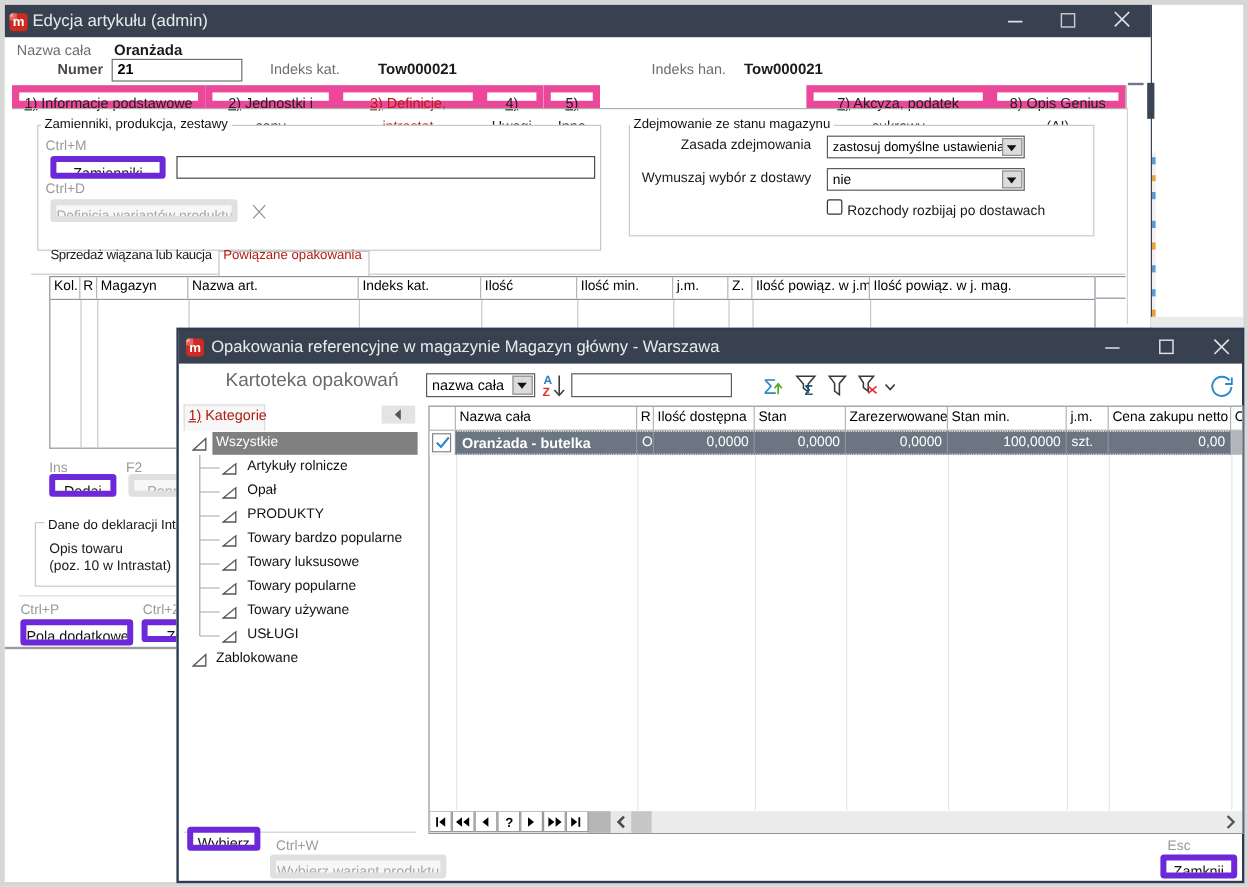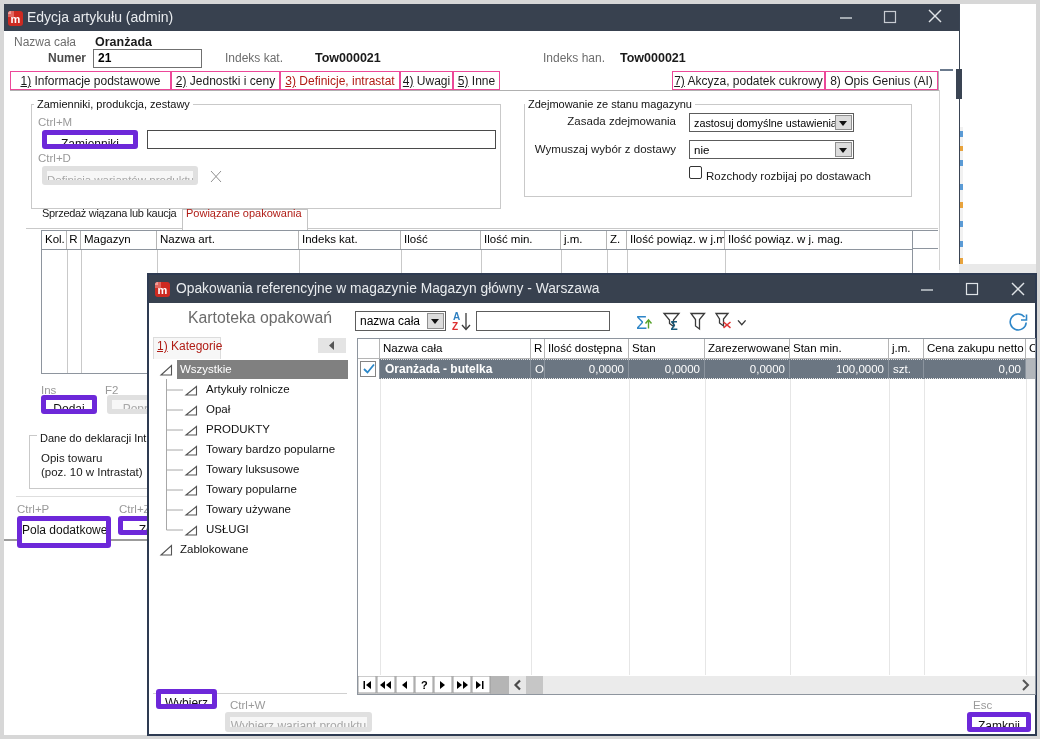--- a/index.html
+++ b/index.html
@@ -15,21 +15,21 @@
 .mico{width:15px;height:15px;background:#cd2a21;border-radius:3px;position:absolute;}
 .mico .px1{position:absolute;left:0;top:0;width:6px;height:6px;background:#e2655e;border-radius:3px 0 0 0;}
 .mico .px2{position:absolute;left:0;top:0;width:3px;height:3px;background:#efa09b;border-radius:3px 0 0 0;}
 .mico span{position:absolute;left:0;top:0;width:15px;height:15px;color:#fff;
   font-weight:bold;font-size:11px;text-align:center;line-height:16px;}
 label.gl,.gl{color:#6d6d6d;font-size:12px;}
 .blk{color:#1a1a1a;font-size:11.5px;}
 .bold{font-weight:bold;}
 .ibox{position:absolute;border:1px solid #707070;font-family:"Liberation Sans",sans-serif;
   font-size:13px;padding:0 4px;box-sizing:border-box;background:#fff;}
-.tab{position:absolute;top:67px;height:19px;border:1px solid #ec4899;
+.tab{position:absolute;top:67px;height:19px;border:6px solid #ec4899;
   background:#fff;font-size:12px;color:#1c1c1c;text-align:center;line-height:19px;box-sizing:border-box;}
 .tab u,.btn u{text-decoration:underline;}
 .tab.sel{color:#b01c15;}
 .gbox{position:absolute;border:1px solid #c9c9c9;background:#fff;box-sizing:border-box;}
 .glabel{position:absolute;background:#fff;padding:0 3px;font-size:11px;color:#111;}
 .btn{position:absolute;background:#fff;border:5px solid #6d28d9;border-radius:3px;
   font-size:12px;color:#111;text-align:center;box-sizing:border-box;white-space:nowrap;overflow:hidden;}
 .btn.dis{color:#a8a8a8;border-color:#e0e0e0;background:#f7f7f7;}
 .sk{position:absolute;font-size:11.5px;color:#9a9a9a;}
 .combo{position:absolute;border:1px solid #5c5c5c;background:#fff;box-sizing:border-box;}
@@ -158,21 +158,21 @@
  <div class="btn dis" style="left:103px;top:391px;width:72px;height:19px;line-height:18px;font-size:12px;">Popraw</div>
 
  <div class="gbox" style="left:25px;top:431px;width:240px;height:54px;"></div>
  <div class="glabel" style="left:33px;top:428px;">Dane do deklaracji Intrastat</div>
  <div class="abs blk" style="left:37px;top:448px;">Opis towaru</div>
  <div class="abs blk" style="left:37px;top:462px;">(poz. 10 w Intrastat)</div>
  <div class="abs" style="left:12px;top:492px;width:920px;height:1px;background:#dedede;"></div>
 
  <div class="sk" style="left:13px;top:499px;">Ctrl+P</div>
  <div class="sk" style="left:115px;top:499px;">Ctrl+Z</div>
- <div class="btn" style="left:13px;top:512px;width:94px;height:32px;line-height:18px;font-size:12px;">Pola dodatkowe</div>
+ <div class="btn" style="left:13px;top:512px;width:94px;height:22px;line-height:18px;font-size:12px;">Pola dodatkowe</div>
  <div class="btn" style="left:114px;top:512px;width:80px;height:19px;line-height:18px;font-size:12px;">Zdjęcia</div>
 </div>
 
 <div class="abs" style="left:956px;top:69px;width:6px;height:30px;background:#3a4453;"></div>
 <div class="abs" style="left:960px;top:127px;width:3px;height:143px;background:#f1f1f1;"></div>
 <div class="abs" style="left:960px;top:131px;width:3px;height:6px;background:#5b9bd5;"></div>
 <div class="abs" style="left:960px;top:146px;width:3px;height:5px;background:#e8a33d;"></div>
 <div class="abs" style="left:960px;top:160px;width:3px;height:6px;background:#5b9bd5;"></div>
 <div class="abs" style="left:960px;top:184px;width:3px;height:6px;background:#5b9bd5;"></div>
 <div class="abs" style="left:960px;top:202px;width:3px;height:6px;background:#e8a33d;"></div>

